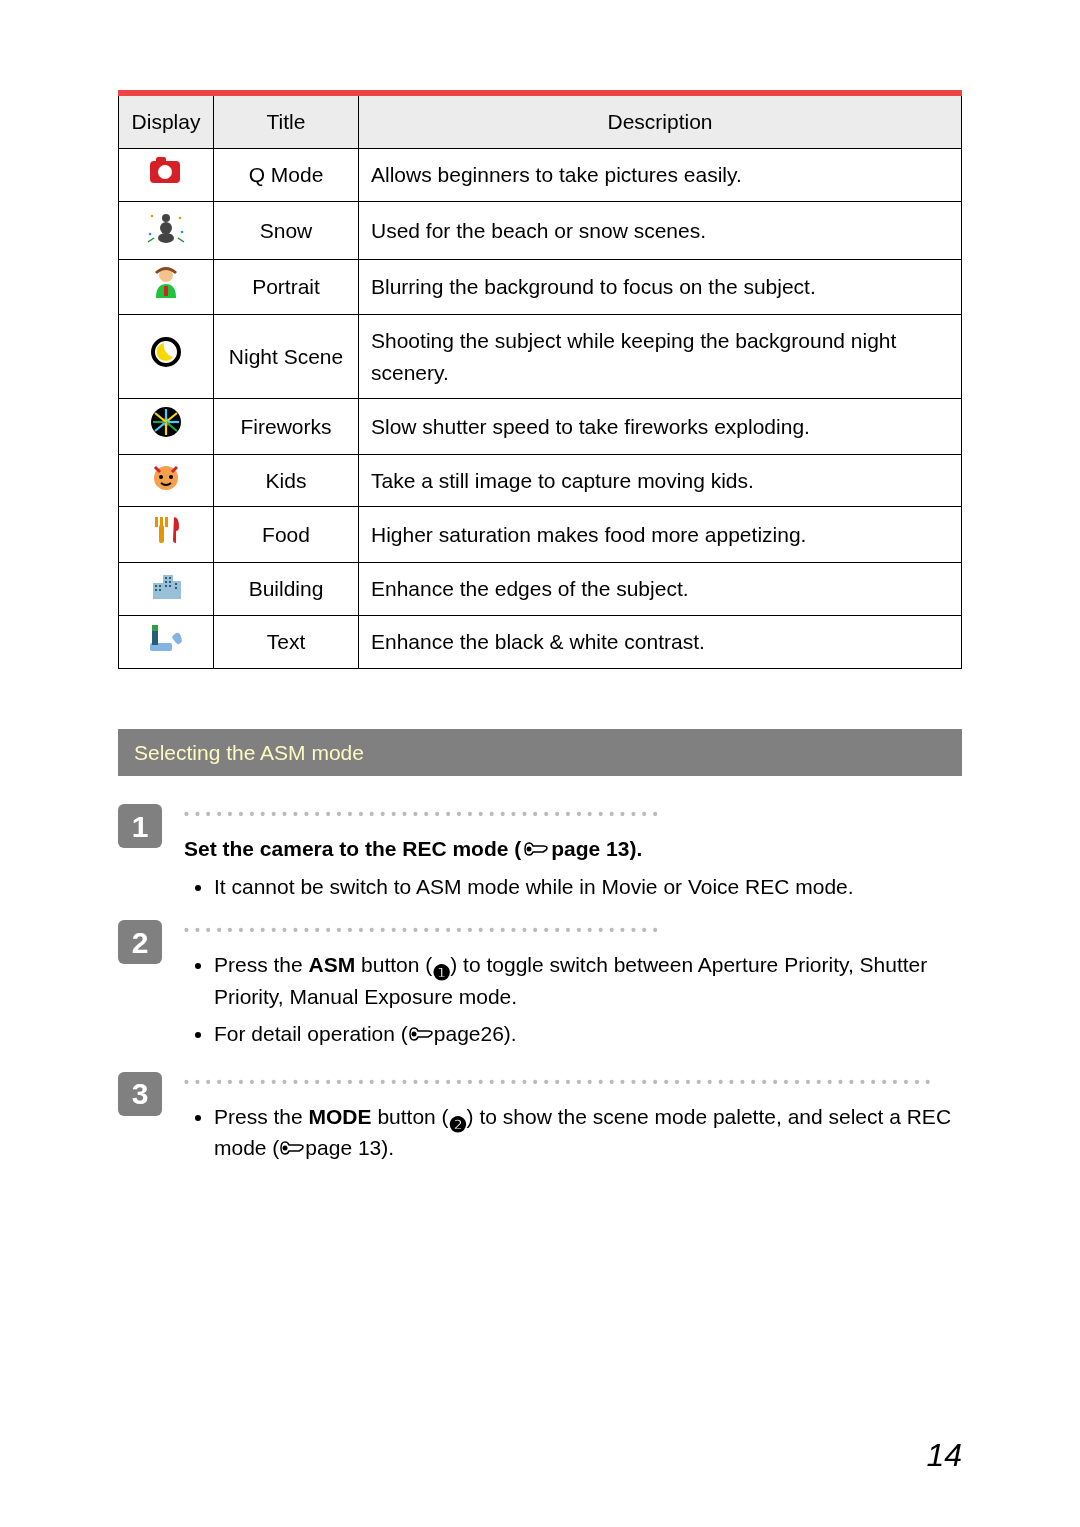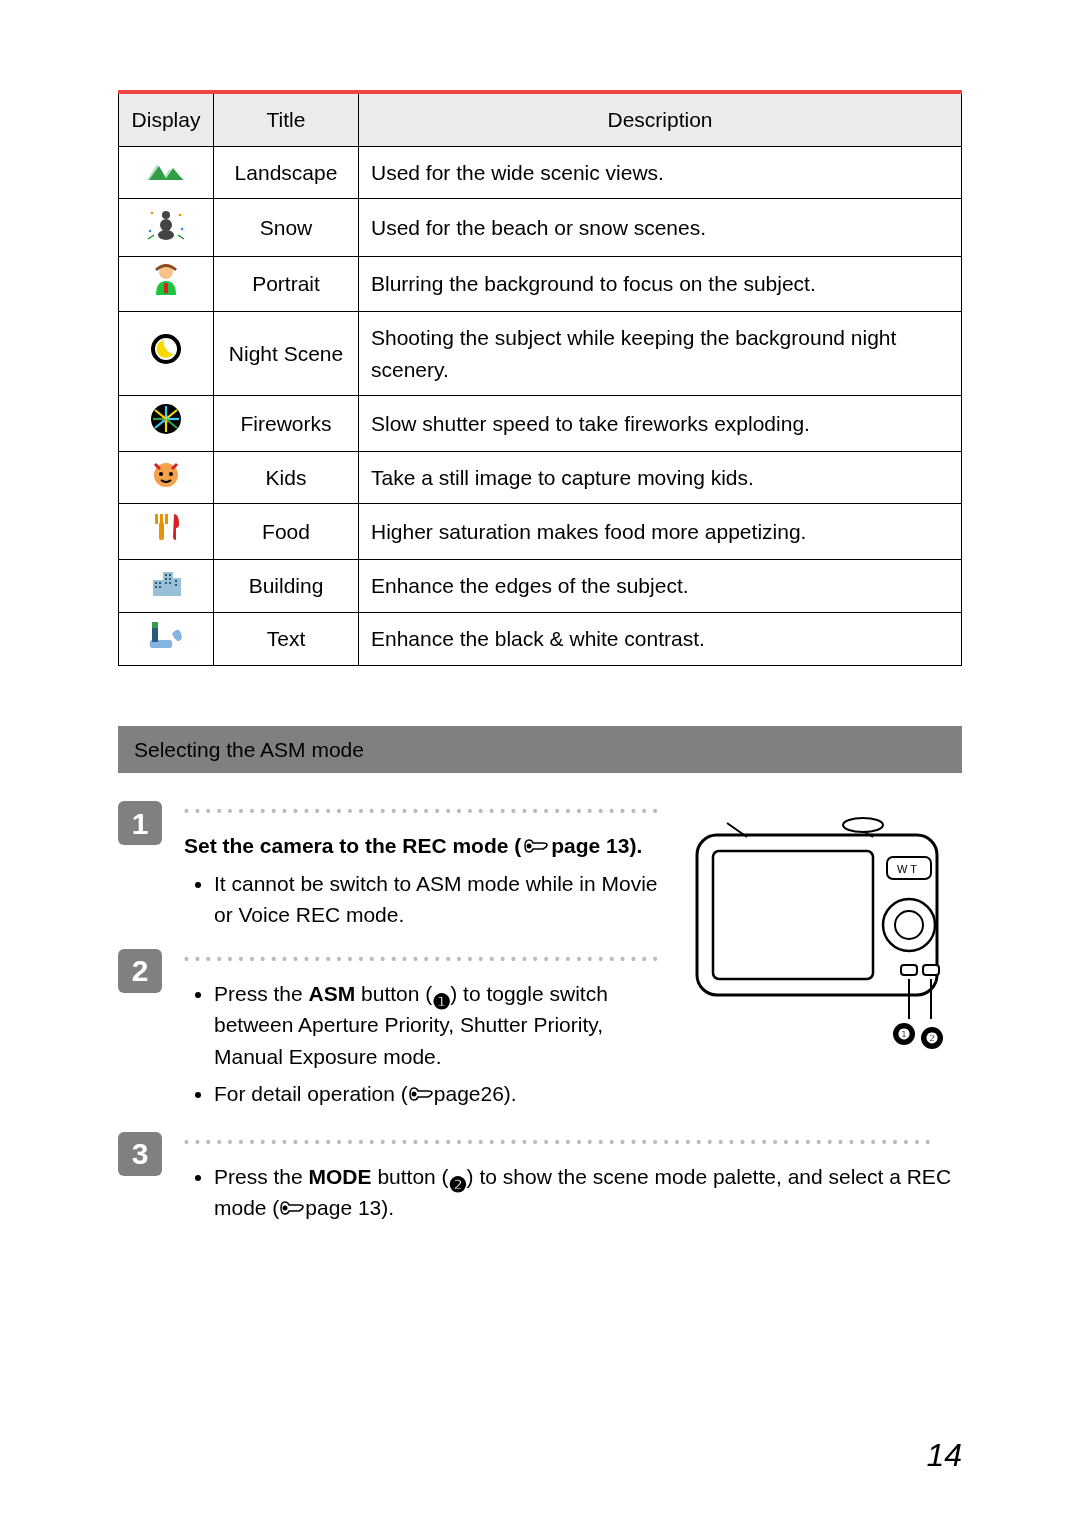--- a/index.html
+++ b/index.html
@@ -10,21 +10,21 @@
     height: 1527px;
     position: relative;
     padding: 90px 118px 60px 118px;
     color: #000;
     font-size: 21px;
     line-height: 1.5;
   }
   table.modes {
     border-collapse: collapse;
     width: 100%;
-    border-top: 4px solid #ef4444;
+    border-top: 6px solid #ef4444;
   }
   table.modes th, table.modes td {
     border: 1px solid #000;
     padding: 10px 12px;
     vertical-align: middle;
   }
   table.modes th {
     background: #ececec;
     font-weight: normal;
     text-align: center;
@@ -34,21 +34,21 @@
     width: 95px;
     padding: 6px 4px;
   }
   table.modes td.title-cell {
     text-align: center;
     width: 145px;
   }
   .mode-icon { display:inline-block; }
   .section-heading {
     background: #808080;
-    color: #000000;
+    color: #fef9c3;
     padding: 8px 16px;
     margin-top: 60px;
     margin-bottom: 24px;
     font-size: 21px;
   }
   .steps {
     position: relative;
   }
   .step {
     position: relative;
@@ -121,28 +121,30 @@
   <thead>
     <tr>
       <th>Display</th>
       <th>Title</th>
       <th>Description</th>
     </tr>
   </thead>
   <tbody>
     <tr>
       <td class="icon-cell">
-        <svg class="mode-icon" width="38" height="28" viewBox="0 0 38 28">
-          <polygon points="0,26 10,10 18,22 22,15 38,26" fill="#bfe0c8"></polygon>
-          <polygon points="2,26 12,12 20,26" fill="#2f9e44"></polygon>
-          <polygon points="18,26 26,14 36,26" fill="#2f9e44"></polygon>
-        </svg>
-      </td>
-      <td class="title-cell">Landscape</td>
-      <td>Used for the wide scenic views.</td>
+        <svg class="mode-icon" width="36" height="32" viewBox="0 0 36 32">
+          <rect x="2" y="6" width="30" height="22" rx="4" fill="#d62027"></rect>
+          <rect x="8" y="2" width="10" height="6" rx="2" fill="#d62027"></rect>
+          <circle cx="17" cy="17" r="7" fill="#fff"></circle>
+          <path d="M27 22 q4 4 8 8" stroke="#d62027" stroke-width="0"></path>
+          <path d="M24 26 c3 3 6 -1 8 -4 c-1 5 -5 8 -8 4z" fill="#d62027"></path>
+        </svg>
+      </td>
+      <td class="title-cell">Q Mode</td>
+      <td>Allows beginners to take pictures easily.</td>
     </tr>
     <tr>
       <td class="icon-cell">
         <svg class="mode-icon" width="40" height="36" viewBox="0 0 40 36">
           <circle cx="20" cy="10" r="4" fill="#444"></circle>
           <circle cx="20" cy="20" r="6" fill="#444"></circle>
           <ellipse cx="20" cy="30" rx="8" ry="5" fill="#444"></ellipse>
           <circle cx="6" cy="8" r="1.3" fill="#e69400"></circle>
           <circle cx="34" cy="10" r="1.3" fill="#e69400"></circle>
           <circle cx="4" cy="26" r="1.3" fill="#1e90ff"></circle>
@@ -294,40 +296,20 @@
           <li>
             <span>For detail operation (</span><span class="page-icon"><svg width="26" height="18" viewBox="0 0 26 18">
                   <path d="M6 2 q-4 0 -4 6 q0 6 4 6 q3 0 4 -3 h10 q4 -2 4 -4 q0 -2 -4 -2 h-10 q-1 -3 -4 -3z" fill="none" stroke="#000" stroke-width="1.5"></path>
                   <circle cx="6" cy="8" r="2.5" fill="#000"></circle>
                 </svg></span><span>page26</span><span>).</span>
           </li>
         </ul>
       </div>
 
     </div>
-    <div class="right-col">
-      <div class="camera-wrap">
-        <svg width="270" height="240" viewBox="0 0 270 240">
-          <rect x="10" y="20" width="240" height="160" rx="20" fill="#fff" stroke="#000" stroke-width="3"></rect>
-          <rect x="26" y="36" width="160" height="128" rx="6" fill="#fff" stroke="#000" stroke-width="2.5"></rect>
-          <circle cx="222" cy="110" r="26" fill="none" stroke="#000" stroke-width="2.5"></circle>
-          <circle cx="222" cy="110" r="14" fill="none" stroke="#000" stroke-width="2"></circle>
-          <rect x="200" y="42" width="44" height="22" rx="6" fill="#fff" stroke="#000" stroke-width="2"></rect>
-          <text x="210" y="58" font-size="11" font-family="Arial">W  T</text>
-          <rect x="214" y="150" width="16" height="10" rx="3" fill="#fff" stroke="#000" stroke-width="2"></rect>
-          <rect x="236" y="150" width="16" height="10" rx="3" fill="#fff" stroke="#000" stroke-width="2"></rect>
-          <path d="M40 8 l20 14 M160 6 l26 16" stroke="#000" stroke-width="2"></path>
-          <ellipse cx="176" cy="10" rx="20" ry="7" fill="#fff" stroke="#000" stroke-width="2"></ellipse>
-          <line x1="222" y1="164" x2="222" y2="204" stroke="#000" stroke-width="2"></line>
-          <line x1="244" y1="164" x2="244" y2="204" stroke="#000" stroke-width="2"></line>
-        </svg>
-        <div class="call-label" style="left:206px; top:208px;">❶</div>
-        <div class="call-label" style="left:234px; top:212px;">❷</div>
-      </div>
-    </div>
   </div>
 
   <div class="step">
     <div class="step-num">3</div>
     <div class="dot-rule">•••••••••••••••••••••••••••••••••••••••••••••••••••••••••••••••••••••</div>
     <ul class="bullets">
       <li>
         <span>Press the </span><span class="bold">MODE</span><span> button (</span><span class="circ-num">❷</span><span>) to show the scene mode palette, and select a REC mode (</span><span class="page-icon"><svg width="26" height="18" viewBox="0 0 26 18">
               <path d="M6 2 q-4 0 -4 6 q0 6 4 6 q3 0 4 -3 h10 q4 -2 4 -4 q0 -2 -4 -2 h-10 q-1 -3 -4 -3z" fill="none" stroke="#000" stroke-width="1.5"></path>
               <circle cx="6" cy="8" r="2.5" fill="#000"></circle>

